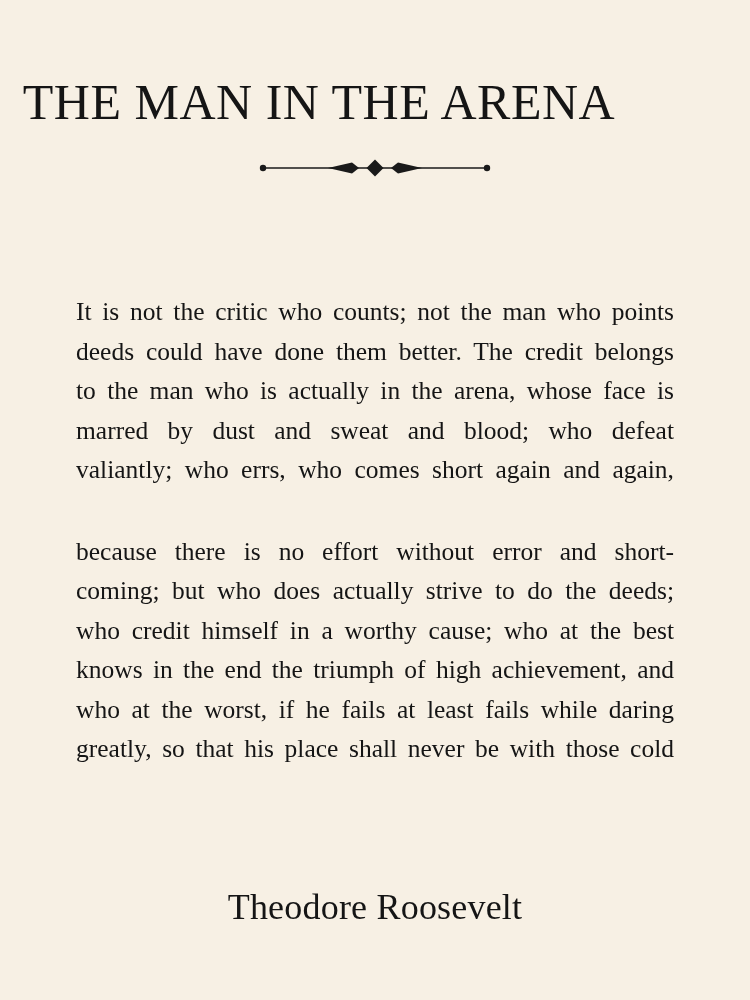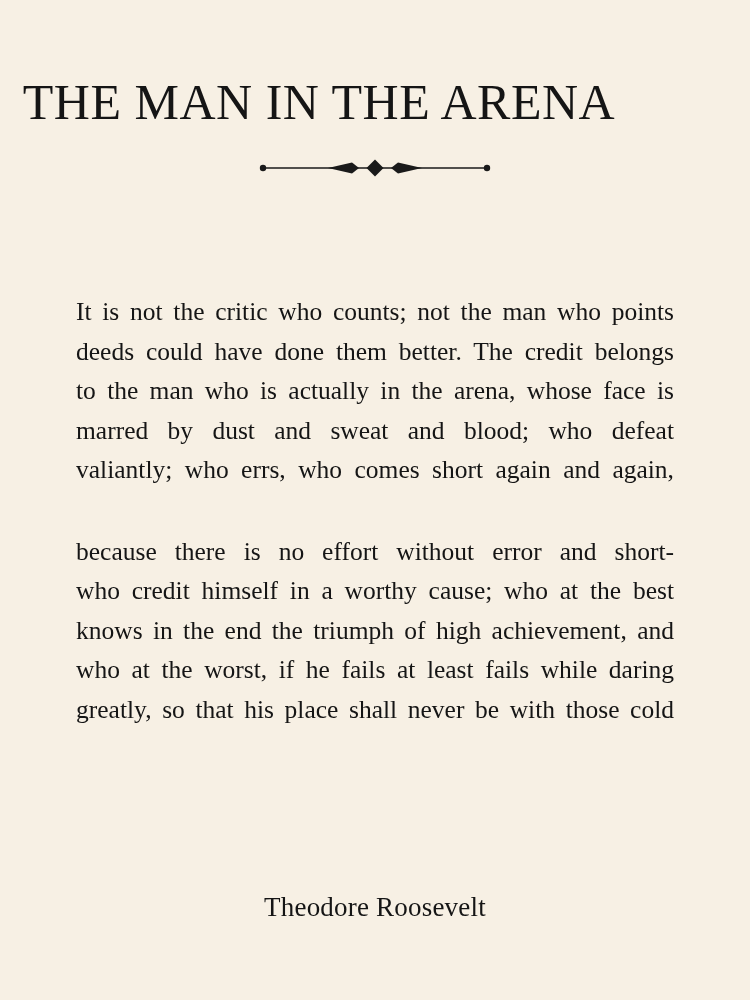--- a/index.html
+++ b/index.html
@@ -53,21 +53,21 @@
     }
     .quote-line.last {
       text-align-last: justify;
     }
     .author {
       position: absolute;
       left: 0;
       width: 750px;
       top: 889px;
       text-align: center;
-      font-size: 27px;
+      font-size: 36px;
       line-height: 36px;
       letter-spacing: 0.2px;
     }
   </style>
 </head>
 <body>
 
 <h1 class="title">THE MAN IN THE ARENA</h1>
 
 <svg class="divider" viewBox="0 0 234 24" xmlns="http://www.w3.org/2000/svg">
@@ -82,19 +82,20 @@
   <polygon points="164,12 140,6.5 133,12 140,17.5" fill="#1a1a1a"></polygon>
 </svg>
 
 <div class="quote">
   <span class="quote-line" style="white-space: normal; margin-top: 34px;">It is not the critic who counts; not the man who points</span>
   <span class="quote-line" style="white-space: normal;">deeds could have done them better. The credit belongs</span>
   <span class="quote-line" style="white-space: normal;">to the man who is actually in the arena, whose face is</span>
   <span class="quote-line" style="white-space: normal;">marred by dust and sweat and blood; who defeat</span>
   <span class="quote-line" style="white-space: normal;">valiantly; who errs, who comes short again and again,</span>
   <span class="quote-line" style="white-space: normal; margin-top: 42px;">because there is no effort without error and short-</span>
+  <span class="quote-line" style="white-space: normal;">coming; but who does actually strive to do the deeds;</span>
   <span class="quote-line" style="white-space: normal;">who credit himself in a worthy cause; who at the best</span>
   <span class="quote-line" style="white-space: normal;">knows in the end the triumph of high achievement, and</span>
   <span class="quote-line" style="white-space: normal;">who at the worst, if he fails at least fails while daring</span>
   <span class="quote-line" style="white-space: normal;">greatly, so that his place shall never be with those cold</span>
 </div>
 
 <div class="author">Theodore Roosevelt</div>
 
 </body></html>

